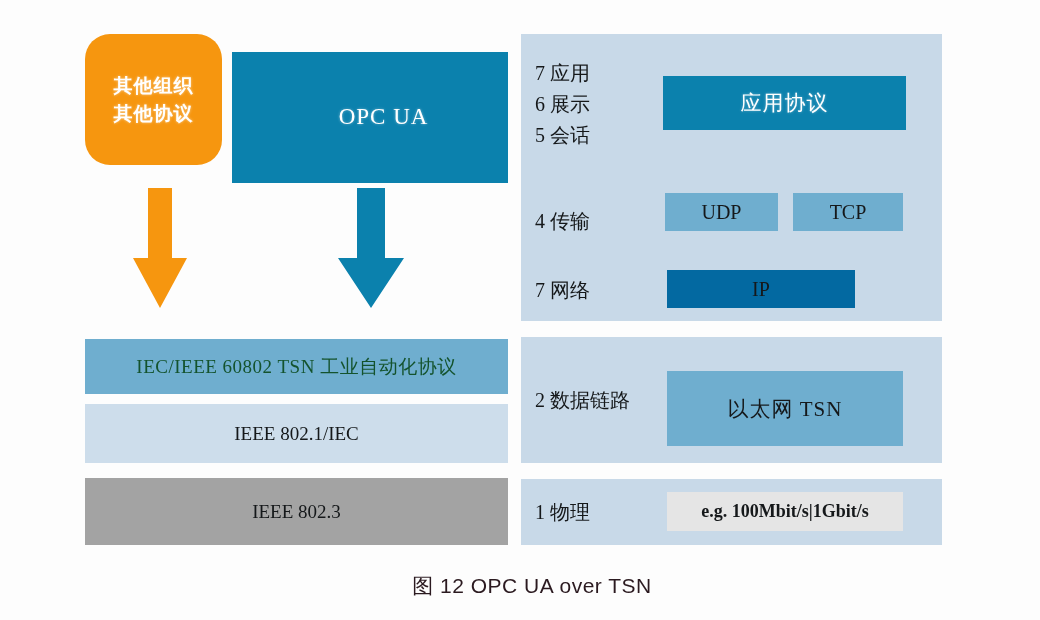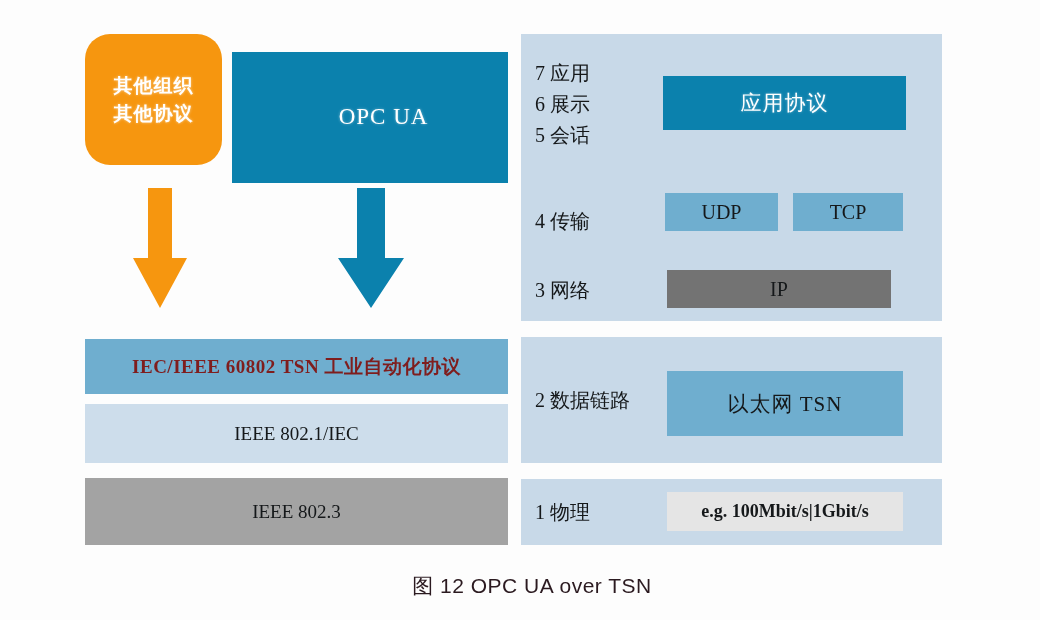--- a/index.html
+++ b/index.html
@@ -56,24 +56,23 @@
     padding-left: 27px;
   }
 
   
   .arrow { position: absolute; }
 
   
   #left-tsn-box {
     left: 85px; top: 339px; width: 423px; height: 55px;
     background: #6FAECF;
-    color: #7f1d1d;
+    color: #14532d;
     font-size: 19px;
     letter-spacing: 0.5px;
-    font-weight: bold;
   }
   #left-8021-box {
     left: 85px; top: 404px; width: 423px; height: 59px;
     background: #CDDDEB;
     color: #15181a;
     font-size: 19px;
     text-align: center;
   }
   #left-8023-box {
     left: 85px; top: 478px; width: 423px; height: 67px;
@@ -134,25 +133,25 @@
   }
   #udp-box {
     left: 144px; top: 13px; width: 113px; height: 38px;
     background: #6FAECF; color: #15181a; font-size: 20px;
   }
   #tcp-box {
     left: 272px; top: 13px; width: 110px; height: 38px;
     background: #6FAECF; color: #15181a; font-size: 20px;
   }
   #ip-box {
-    left: 146px; top: 12px; width: 224px; height: 38px;
-    background: #737373; color: #15181a; font-size: 20px;
+    left: 146px; top: 12px; width: 188px; height: 38px;
+    background: #0369a1; color: #15181a; font-size: 20px;
   }
   #eth-tsn-box {
-    left: 146px; top: 34px; width: 236px; height: 65px;
+    left: 146px; top: 34px; width: 236px; height: 75px;
     background: #6FAECF; color: #15181a; font-size: 21px; letter-spacing: 1px;
   }
   #phys-box {
     left: 146px; top: 13px; width: 236px; height: 39px;
     background: #e5e5e5; color: #15181a; font-size: 18px; font-weight: bold;
   }
 
   
   #caption {
     position: absolute;
@@ -212,21 +211,21 @@
     <div class="layer-label-single">4 传输</div>
     <div class="inner-box" id="udp-box">
       <span>UDP</span>
     </div>
     <div class="inner-box" id="tcp-box">
       <span>TCP</span>
     </div>
   </div>
 
   <div class="panel" id="panel-net">
-    <div class="layer-label-single">3 网络</div>
+    <div class="layer-label-single">7 网络</div>
     <div class="inner-box" id="ip-box">
       <span>IP</span>
     </div>
   </div>
 
   <div class="panel" id="panel-link">
     <div class="layer-label-single">2 数据链路</div>
     <div class="inner-box" id="eth-tsn-box">
       <span>以太网 TSN</span>
     </div>

